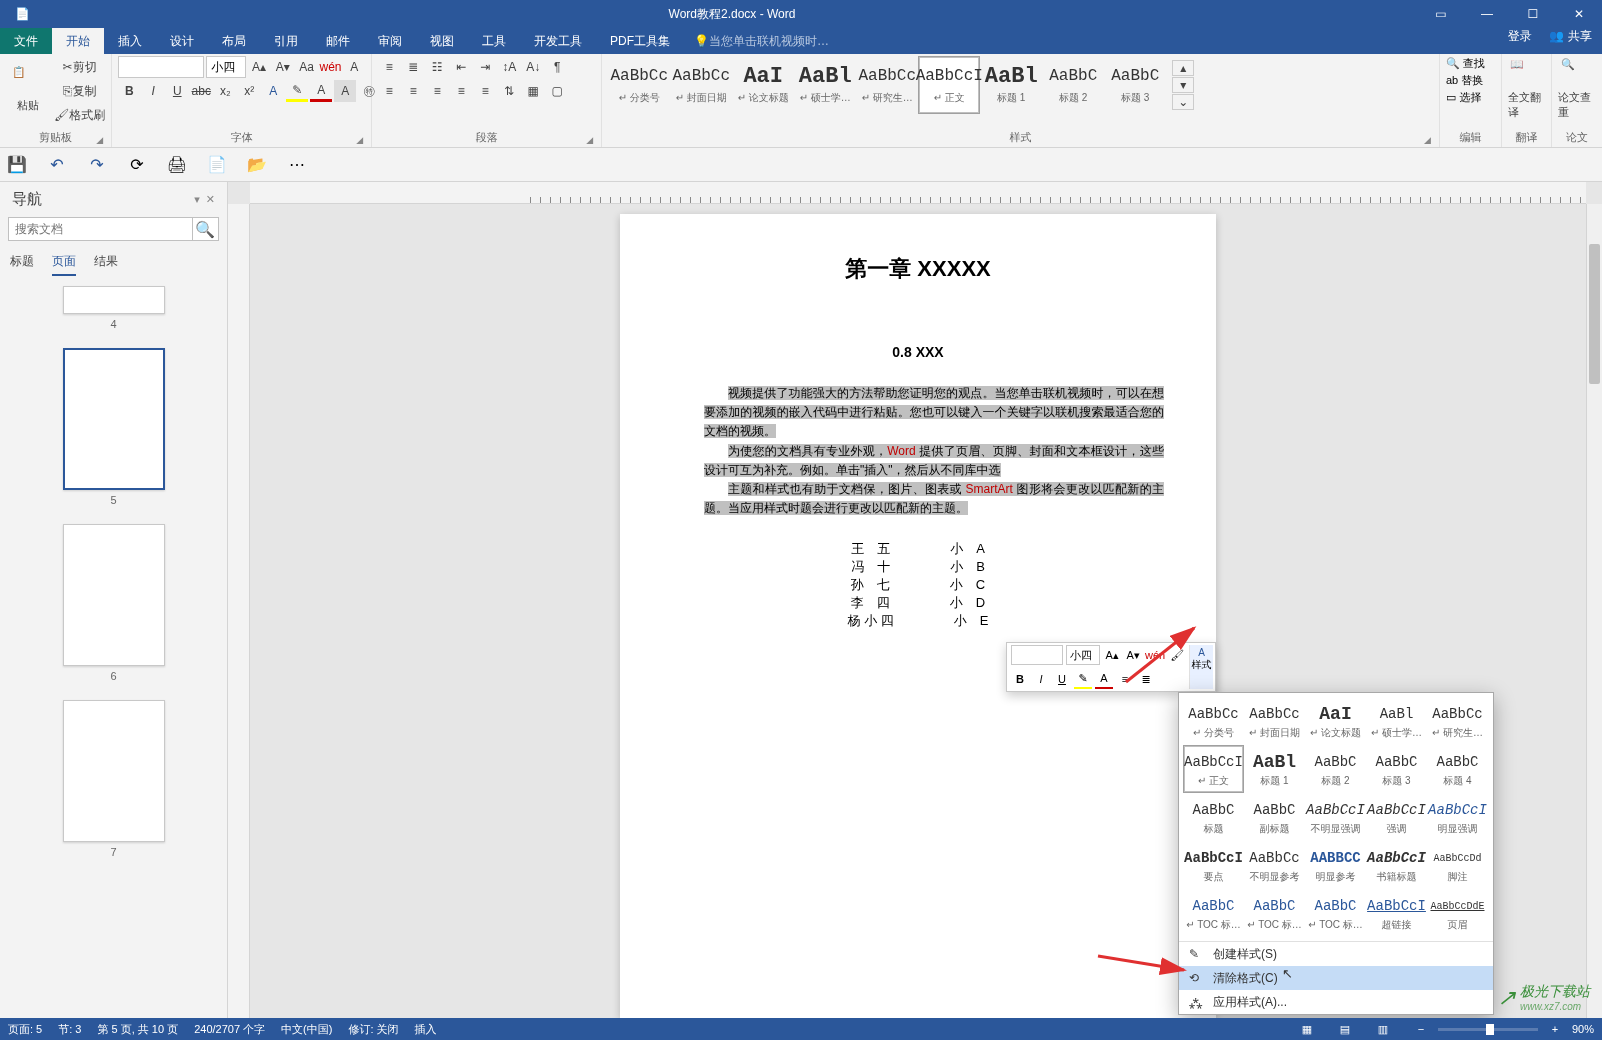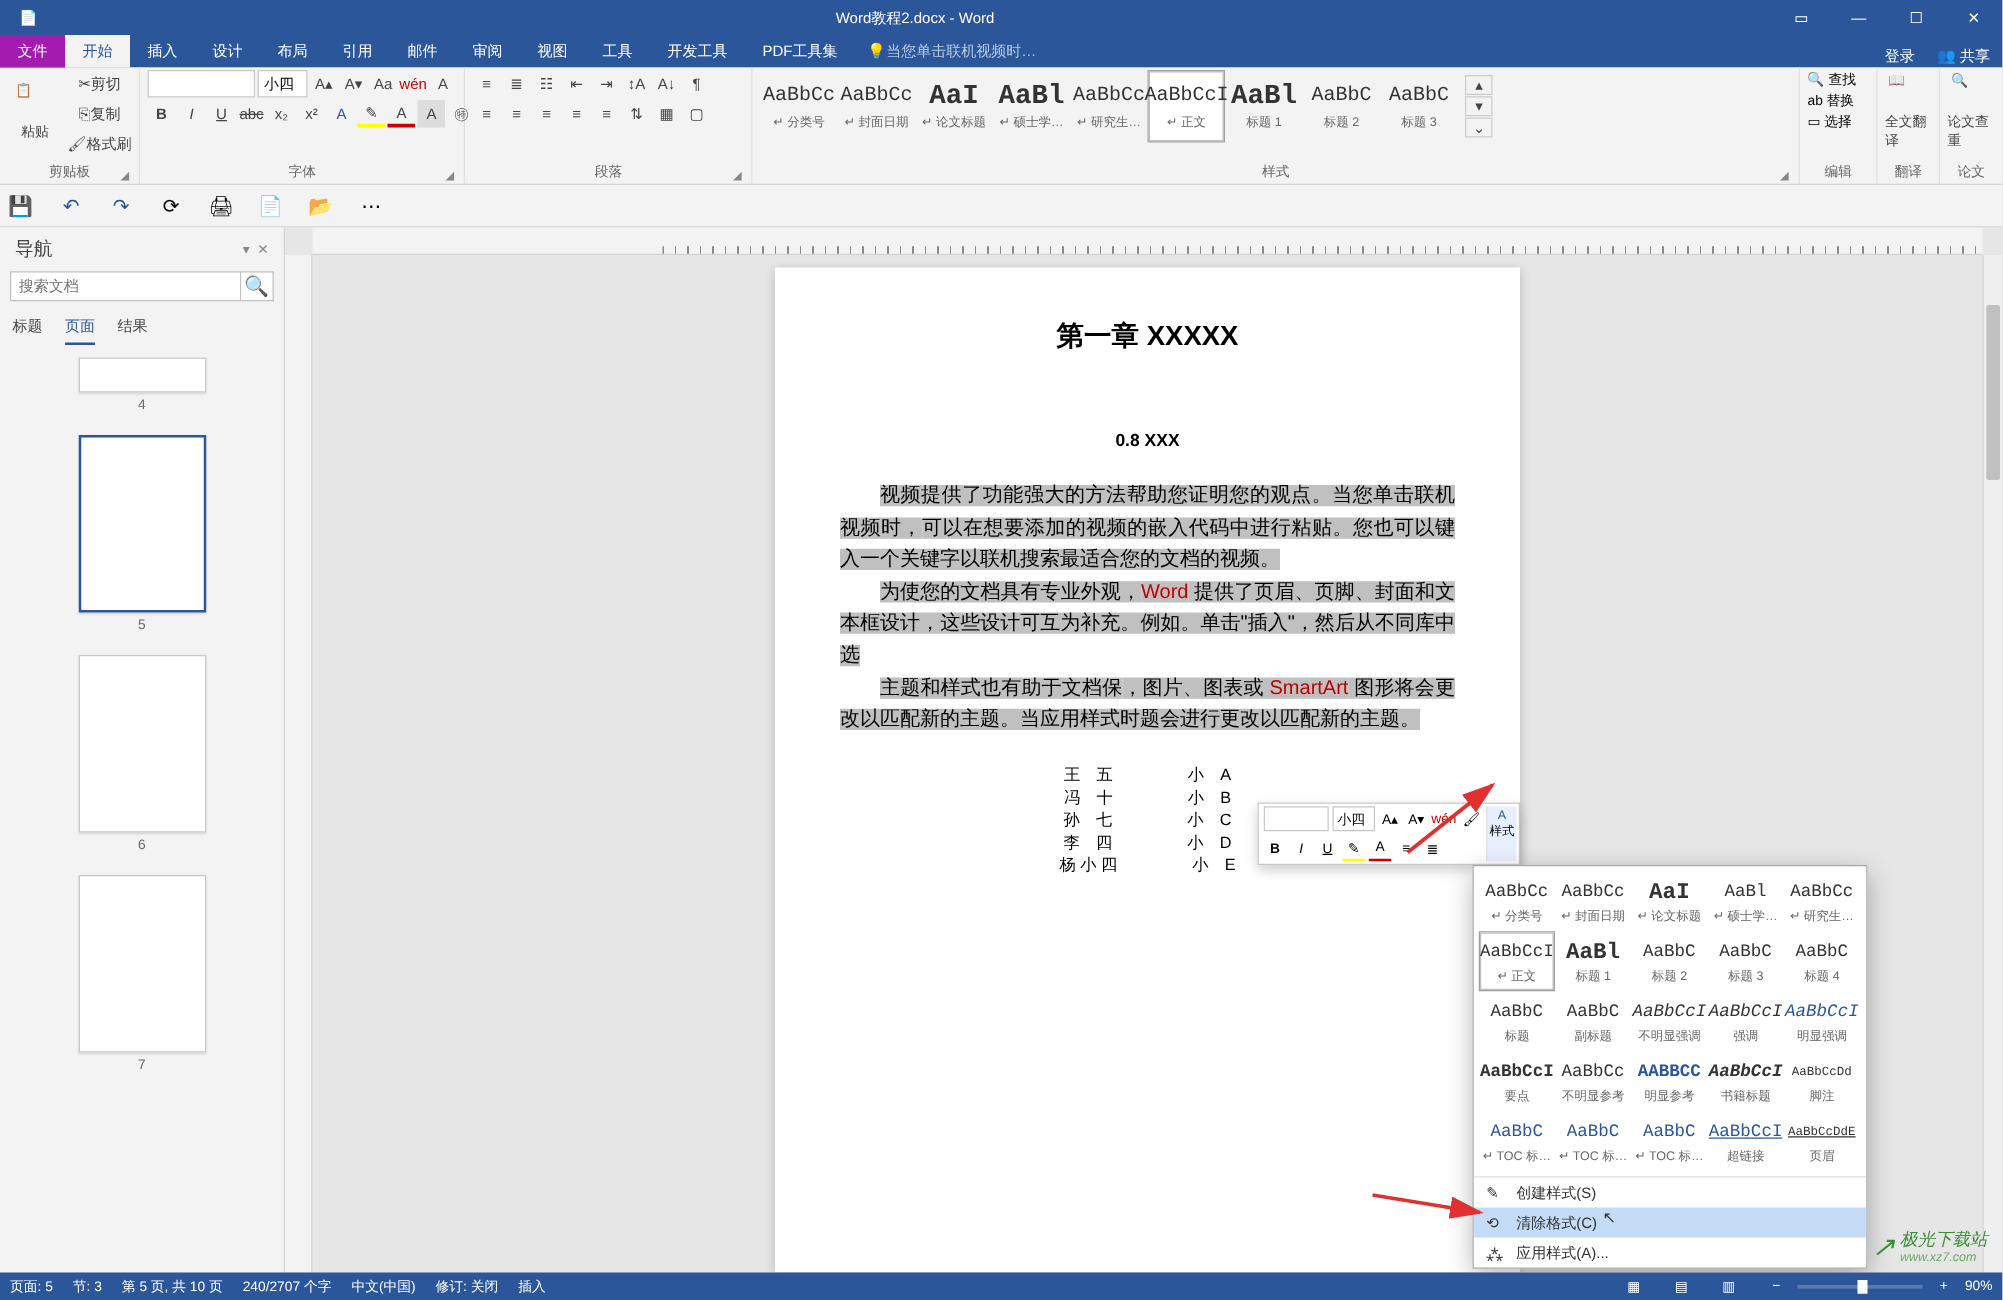--- a/index.html
+++ b/index.html
@@ -8,25 +8,25 @@
 
 .titlebar { height: 28px; background: #2b579a; color: #fff; display: flex; align-items: center; font-size: 12px; }
 .titlebar .title { flex: 1; text-align: center; }
 .titlebar .wctrl { display: flex; }
 .titlebar .wctrl div { width: 46px; height: 28px; display: flex; align-items: center; justify-content: center; cursor: pointer; }
 .titlebar .ico { width: 46px; display:flex; align-items:center; justify-content:center; }
 
 
 .menutabs { height: 26px; background: #2b579a; color: #fff; display: flex; align-items: stretch; font-size: 12px; }
 .menutabs .tab { padding: 0 14px; display: flex; align-items: center; cursor: pointer; }
-.menutabs .tab.file { background: #a21caf; }
+.menutabs .tab.file { background: #0f766e; }
 .menutabs .tab.active { background: #f3f3f3; color: #2b579a; }
 .menutabs .spacer { flex: 1; }
 .menutabs .tell { color: #b8c8e0; padding: 0 10px; display:flex; align-items:center; }
-.menutabs .right { display:flex; align-items:flex-end; padding-right:10px; gap:18px; }
+.menutabs .right { display:flex; align-items:flex-start; padding-right:10px; gap:18px; }
 
 
 .ribbon { height: 94px; background: #f3f3f3; border-bottom: 1px solid #d4d4d4; display: flex; }
 .group { border-right:1px solid #e1e1e1; padding: 2px 6px 0 6px; display:flex; flex-direction:column; }
 .group .body { flex:1; display:flex; align-items:flex-start; gap:4px; }
 .group .label { text-align:center; font-size:11px; color:#666; padding:2px 0; position:relative; }
 .group .label .dl { position:absolute; right:2px; bottom:2px; font-size:9px; color:#888; }
 .btn-big { display:flex; flex-direction:column; align-items:center; justify-content:center; width:44px; height:66px; font-size:11px; color:#444; cursor:pointer; }
 .btn-big .ic { width:32px; height:32px; }
 .mini-row { display:flex; gap:2px; align-items:center; height:22px; }
@@ -67,21 +67,21 @@
 .ruler-h { position:absolute; left:22px; right:16px; top:0; height:22px; background:#f3f3f3; border-bottom:1px solid #d4d4d4; font-size:8px; color:#666; display:flex; align-items:flex-end; padding-left:280px; }
 .ruler-h .marks { background: repeating-linear-gradient(to right, #888 0 1px, transparent 1px 10px); height:6px; width:100%; }
 .page-scroll { position:absolute; left:22px; right:16px; top:22px; bottom:0; overflow:auto; display:flex; justify-content:center; }
 .scrollbar-v { position:absolute; right:0; top:22px; bottom:0; width:16px; background:#f0f0f0; border-left:1px solid #d4d4d4; }
 .scrollbar-v .thumb-sb { position:absolute; left:2px; right:2px; top:40px; height:140px; background:#c0c0c0; border-radius:2px; }
 
 .page { width:596px; background:#fff; box-shadow:0 2px 8px rgba(0,0,0,0.2); margin-top:10px; padding:40px 52px; font-family:"SimSun","Times New Roman",serif; color:#000; }
 .page h1 { text-align:center; font-size:22px; font-weight:bold; margin-bottom:60px; }
 .page h2 { text-align:center; font-size:15px; font-weight:bold; margin-bottom:36px; }
 .page h3 { text-align:center; font-size:14px; font-weight:bold; margin-bottom:24px; }
-.para { font-size:16px; line-height:1.6; text-align:justify; }
+.para { font-size:12px; line-height:1.6; text-align:justify;margin-left:32px; }
 .para .hl { background:#c0c0c0; }
 .para .red { color:#c00000; }
 .tblarea { margin-top:22px; font-size:13px; }
 .tblarea .trow { display:flex; gap:60px; justify-content:center; }
 
 
 .mini-toolbar { position:absolute; left:778px; top:460px; width:210px; height:50px; background:#fff; border:1px solid #c8c8c8; box-shadow:0 4px 10px rgba(0,0,0,0.2); z-index:5; font-size:11px; }
 .mini-toolbar .r1, .mini-toolbar .r2 { display:flex; align-items:center; height:24px; padding:0 4px; gap:3px; }
 .mini-toolbar .mtbtn { min-width:18px; height:20px; display:flex; align-items:center; justify-content:center; cursor:pointer; }
 .mini-toolbar .mfont { width:52px; height:20px; border:1px solid #c8c8c8; font-size:11px; padding:0 3px; }

